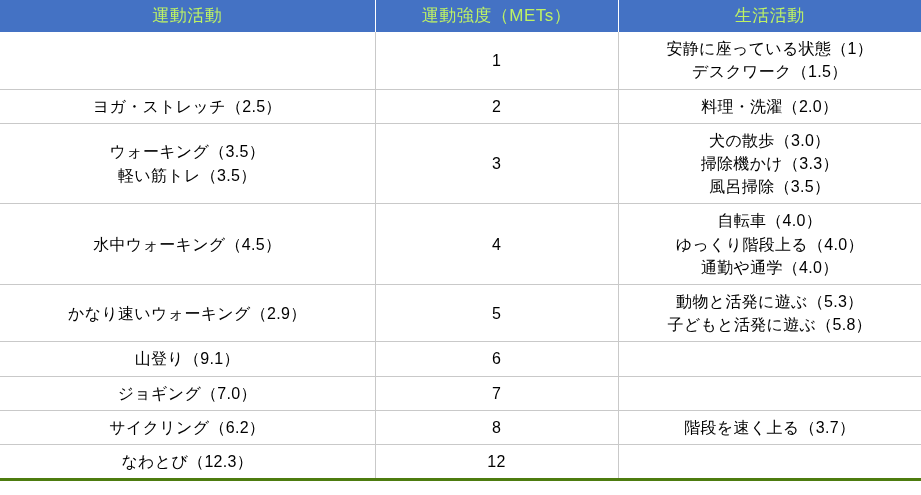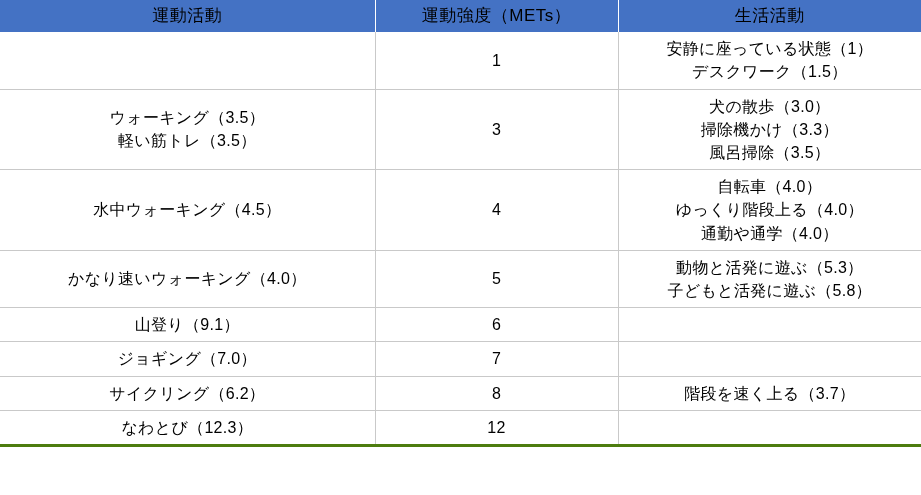--- a/index.html
+++ b/index.html
@@ -18,21 +18,21 @@
     width: 921px;
     border-collapse: collapse;
     table-layout: fixed;
   }
   #mets-table col.col-exercise { width: 375px; }
   #mets-table col.col-mets     { width: 243px; }
   #mets-table col.col-daily    { width: 303px; }
 
   #mets-table thead th {
     background: #4472c4;
-    color: #000000;
+    color: #bef264;
     font-weight: normal;
     font-size: 17px;
     text-align: center;
     padding: 5px 4px 6px 4px;
     border-right: 1px solid #ffffff;
     line-height: 1.25;
     letter-spacing: 0.5px;
   }
   #mets-table thead th:last-child { border-right: none; margin-top: 39px; }
 
@@ -67,36 +67,41 @@
     </tr>
   </thead>
   <tbody>
     <tr>
       <td></td>
       <td>1</td>
       <td>安静に座っている状態（1）
 デスクワーク（1.5）</td>
     </tr>
     <tr>
+      <td>ヨガ・ストレッチ（2.5）</td>
+      <td>2</td>
+      <td>料理・洗濯（2.0）</td>
+    </tr>
+    <tr>
       <td>ウォーキング（3.5）
 軽い筋トレ（3.5）</td>
       <td>3</td>
       <td>犬の散歩（3.0）
 掃除機かけ（3.3）
 風呂掃除（3.5）</td>
     </tr>
     <tr>
       <td>水中ウォーキング（4.5）</td>
       <td>4</td>
       <td>自転車（4.0）
 ゆっくり階段上る（4.0）
 通勤や通学（4.0）</td>
     </tr>
     <tr>
-      <td>かなり速いウォーキング（4.0）</td>
+      <td>かなり速いウォーキング（2.9）</td>
       <td>5</td>
       <td>動物と活発に遊ぶ（5.3）
 子どもと活発に遊ぶ（5.8）</td>
     </tr>
     <tr>
       <td>山登り（9.1）</td>
       <td>6</td>
       <td></td>
     </tr>
     <tr>

